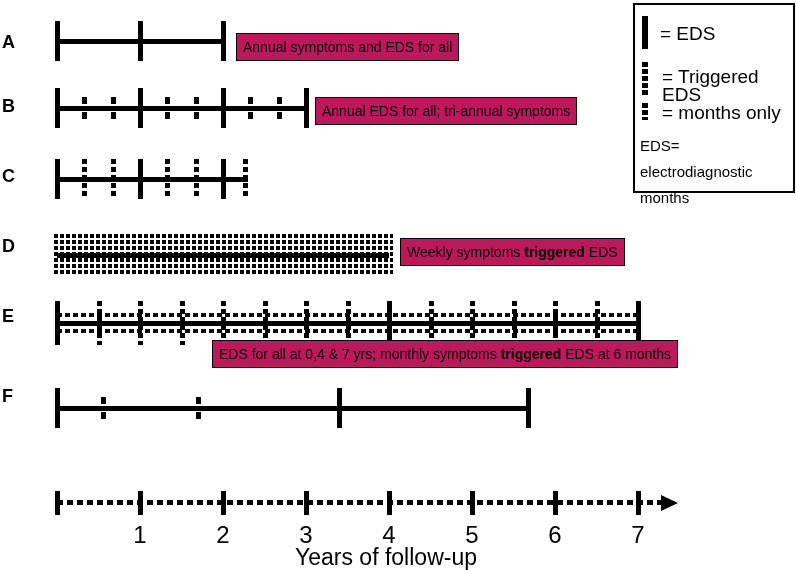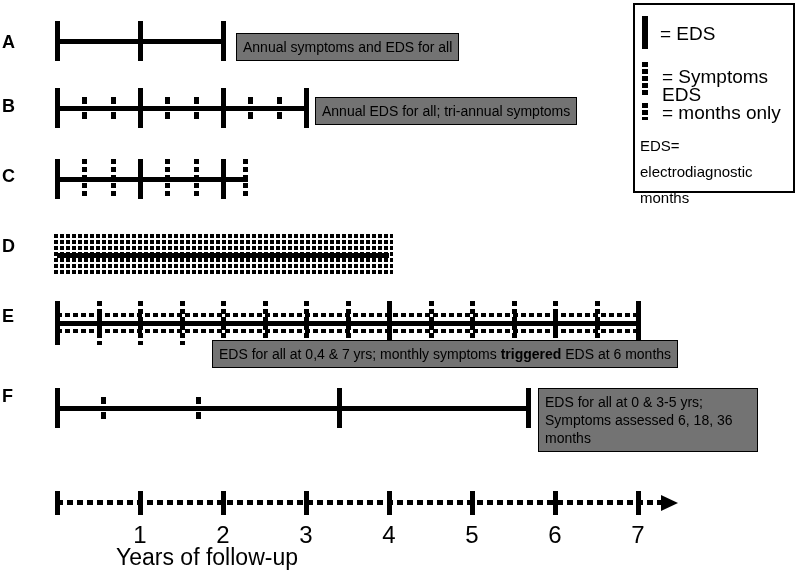--- a/index.html
+++ b/index.html
@@ -8,28 +8,28 @@
   .row-letter{position:absolute;left:2px;width:34px;font-size:18px;font-weight:bold;line-height:18px;}
   .row-group{position:absolute;inset:0;}
   .hline{position:absolute;background:#000;}
   .tick{position:absolute;background:#000;}
   .dtick{position:absolute;background:repeating-linear-gradient(to bottom,#000 0 5px,transparent 5px 8px);}
   .colon{position:absolute;background:linear-gradient(to bottom,#000 0 7px,transparent 7px 15px,#000 15px 22px);}
   .dotrow{position:absolute;background:repeating-linear-gradient(to right,#000 0 5px,transparent 5px 8px);}
   .band{position:absolute;background:
         repeating-linear-gradient(to bottom,transparent 0 4px,#fff 4px 6px),
         repeating-linear-gradient(to right,#000 0 4px,transparent 4px 6px);}
-  .lbox{position:absolute;border:1.5px solid #000;background:#737373;padding:4px 6px;
+  .lbox{position:absolute;border:1.5px solid #000;background:#be185d;padding:4px 6px;
         font-size:14px;line-height:18px;white-space:nowrap;}
   .lbox.wrap{white-space:pre-line;}
   .axis-dotline{position:absolute;height:5px;background:repeating-linear-gradient(to right,#000 0 6px,transparent 6px 10px);}
   .axis-arrow{position:absolute;width:0;height:0;border-top:8px solid transparent;
               border-bottom:8px solid transparent;border-left:17px solid #000;}
   .axis-label{position:absolute;width:80px;text-align:center;font-size:24px;line-height:26px;}
-  .axis-title{position:absolute;left:116px;top:544px;width:580px;text-align:left;font-size:23px;}
+  .axis-title{position:absolute;left:96px;top:544px;width:580px;text-align:center;font-size:23px;}
   .legend{position:absolute;left:633px;top:3px;width:158px;height:186px;border:2px solid #000;background:#fff;}
   .lg-item-text{position:absolute;font-size:19px;line-height:18px;}
   .lg-solid{position:absolute;width:6px;height:33px;background:#000;}
   .lg-dash{position:absolute;width:6px;height:33px;background:repeating-linear-gradient(to bottom,#000 0 5px,transparent 5px 7px);}
   .lg-short{position:absolute;width:6px;height:17px;background:repeating-linear-gradient(to bottom,#000 0 5px,transparent 5px 7px);}
   .lg-foot{position:absolute;left:5px;top:128px;width:148px;font-size:15px;line-height:26px;}
   b{font-weight:bold;}
 </style>
 </head>
 <body>
@@ -101,29 +101,28 @@
       <div class="hline" style="left: 57px; top: 406px; width: 471.44px; height: 5px;"></div>
       <div class="tick" style="left: 55px; top: 388px; width: 5px; height: 40px;"></div>
       <div class="tick" style="left: 337.2px; top: 388px; width: 5px; height: 40px;"></div>
       <div class="tick" style="left: 526.44px; top: 388px; width: 5px; height: 40px;"></div>
       <div class="colon" style="left: 100.65px; top: 397px; width: 5px; height: 22px;"></div>
       <div class="colon" style="left: 196.1px; top: 397px; width: 5px; height: 22px;"></div>
     </div>
 
   <div class="lbox" style="left:236px;top:33px"><span>Annual symptoms and EDS for all</span><b></b><span></span></div>
   <div class="lbox" style="left:315px;top:97px"><span>Annual EDS for all; tri-annual symptoms</span><b></b><span></span></div>
+  <div class="lbox" style="left:400px;top:238px"><span>Weekly symptoms </span><b>triggered</b><span> EDS</span></div>
   <div class="lbox" style="left:212px;top:340px"><span>EDS for all at 0,4 &amp; 7 yrs; monthly symptoms </span><b>triggered</b><span> EDS at 6 months</span></div>
-  <div class="lbox wrap" style="left:538px;top:388px;width:206px"><span>EDS for all at 0 &amp; 3-5 yrs;
-Symptoms assessed 6, 18, 36 months</span><b></b><span></span></div>
 
   <div class="legend">
     <div class="lg-solid" style="left:7px;top:11px"></div>
     <div class="lg-item-text" style="left:25px;top:20px">= EDS</div>
     <div class="lg-dash" style="left:7px;top:57px"></div>
-    <div class="lg-item-text" style="left:27px;top:63px">= Symptoms EDS</div>
+    <div class="lg-item-text" style="left:27px;top:63px">= Triggered EDS</div>
     <div class="lg-short" style="left:7px;top:98px"></div>
     <div class="lg-item-text" style="left:27px;top:99px">= months only</div>
     <div class="lg-foot">EDS= electrodiagnostic months</div>
   </div>
 
   <div class="row-group" id="axis-ticks">
       <div class="tick" style="left: 55px; top: 491px; width: 5px; height: 24px;"></div>
       <div class="tick" style="left: 138px; top: 491px; width: 5px; height: 24px;"></div>
       <div class="axis-label" style="left: 100px; top: 522px;">1</div>
       <div class="tick" style="left: 221px; top: 491px; width: 5px; height: 24px;"></div>

